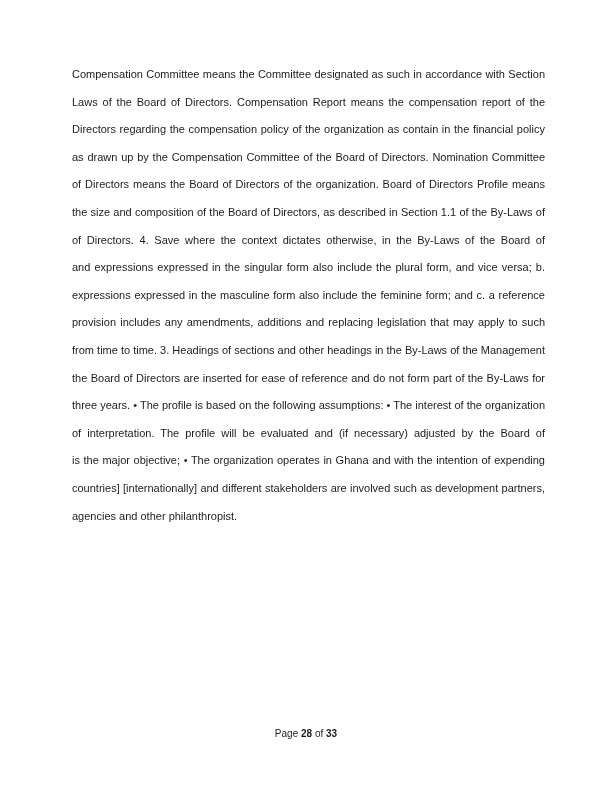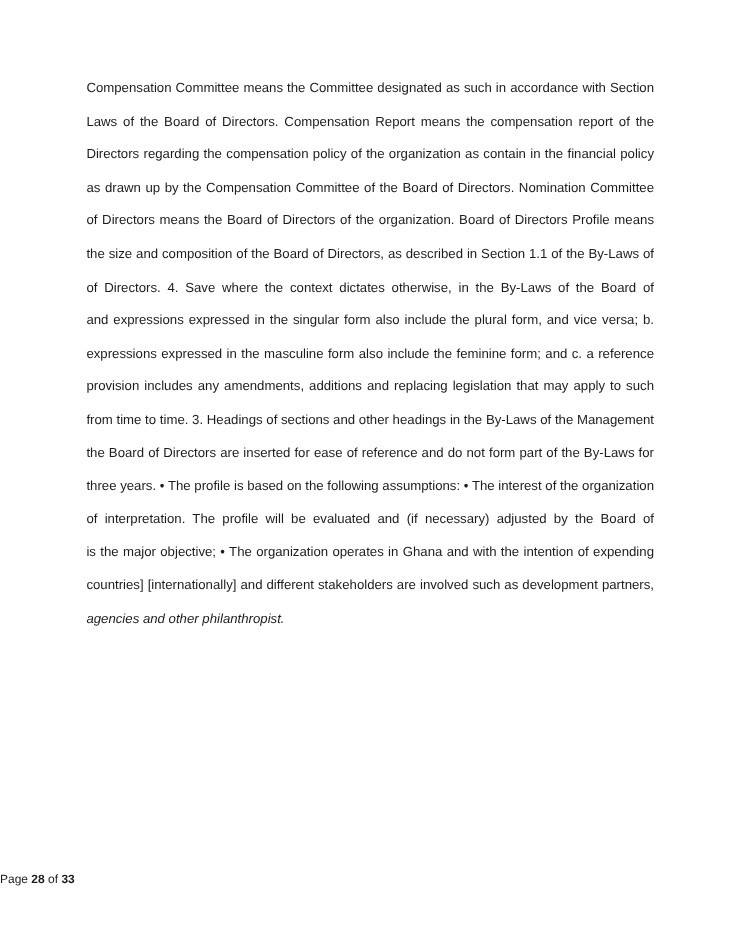--- a/index.html
+++ b/index.html
@@ -28,28 +28,27 @@
   .line {
     text-align: justify;
     text-align-last: justify;
     white-space: normal;
     height: 27.6px;
     overflow: hidden;
   }
   .line.last {
     text-align: left;
     text-align-last: left;
-    font-style: italic;
   }
   .footer {
     position: absolute;
     top: 727px;
     left: 0;
     width: 612px;
-    text-align: left;
+    text-align: center;
     color: #1c1c1c;
     font-size: 10px;
     line-height: 14px;
   }
   .footer .num {
     font-weight: 700;
   }
 </style>
 </head>
 <body>

